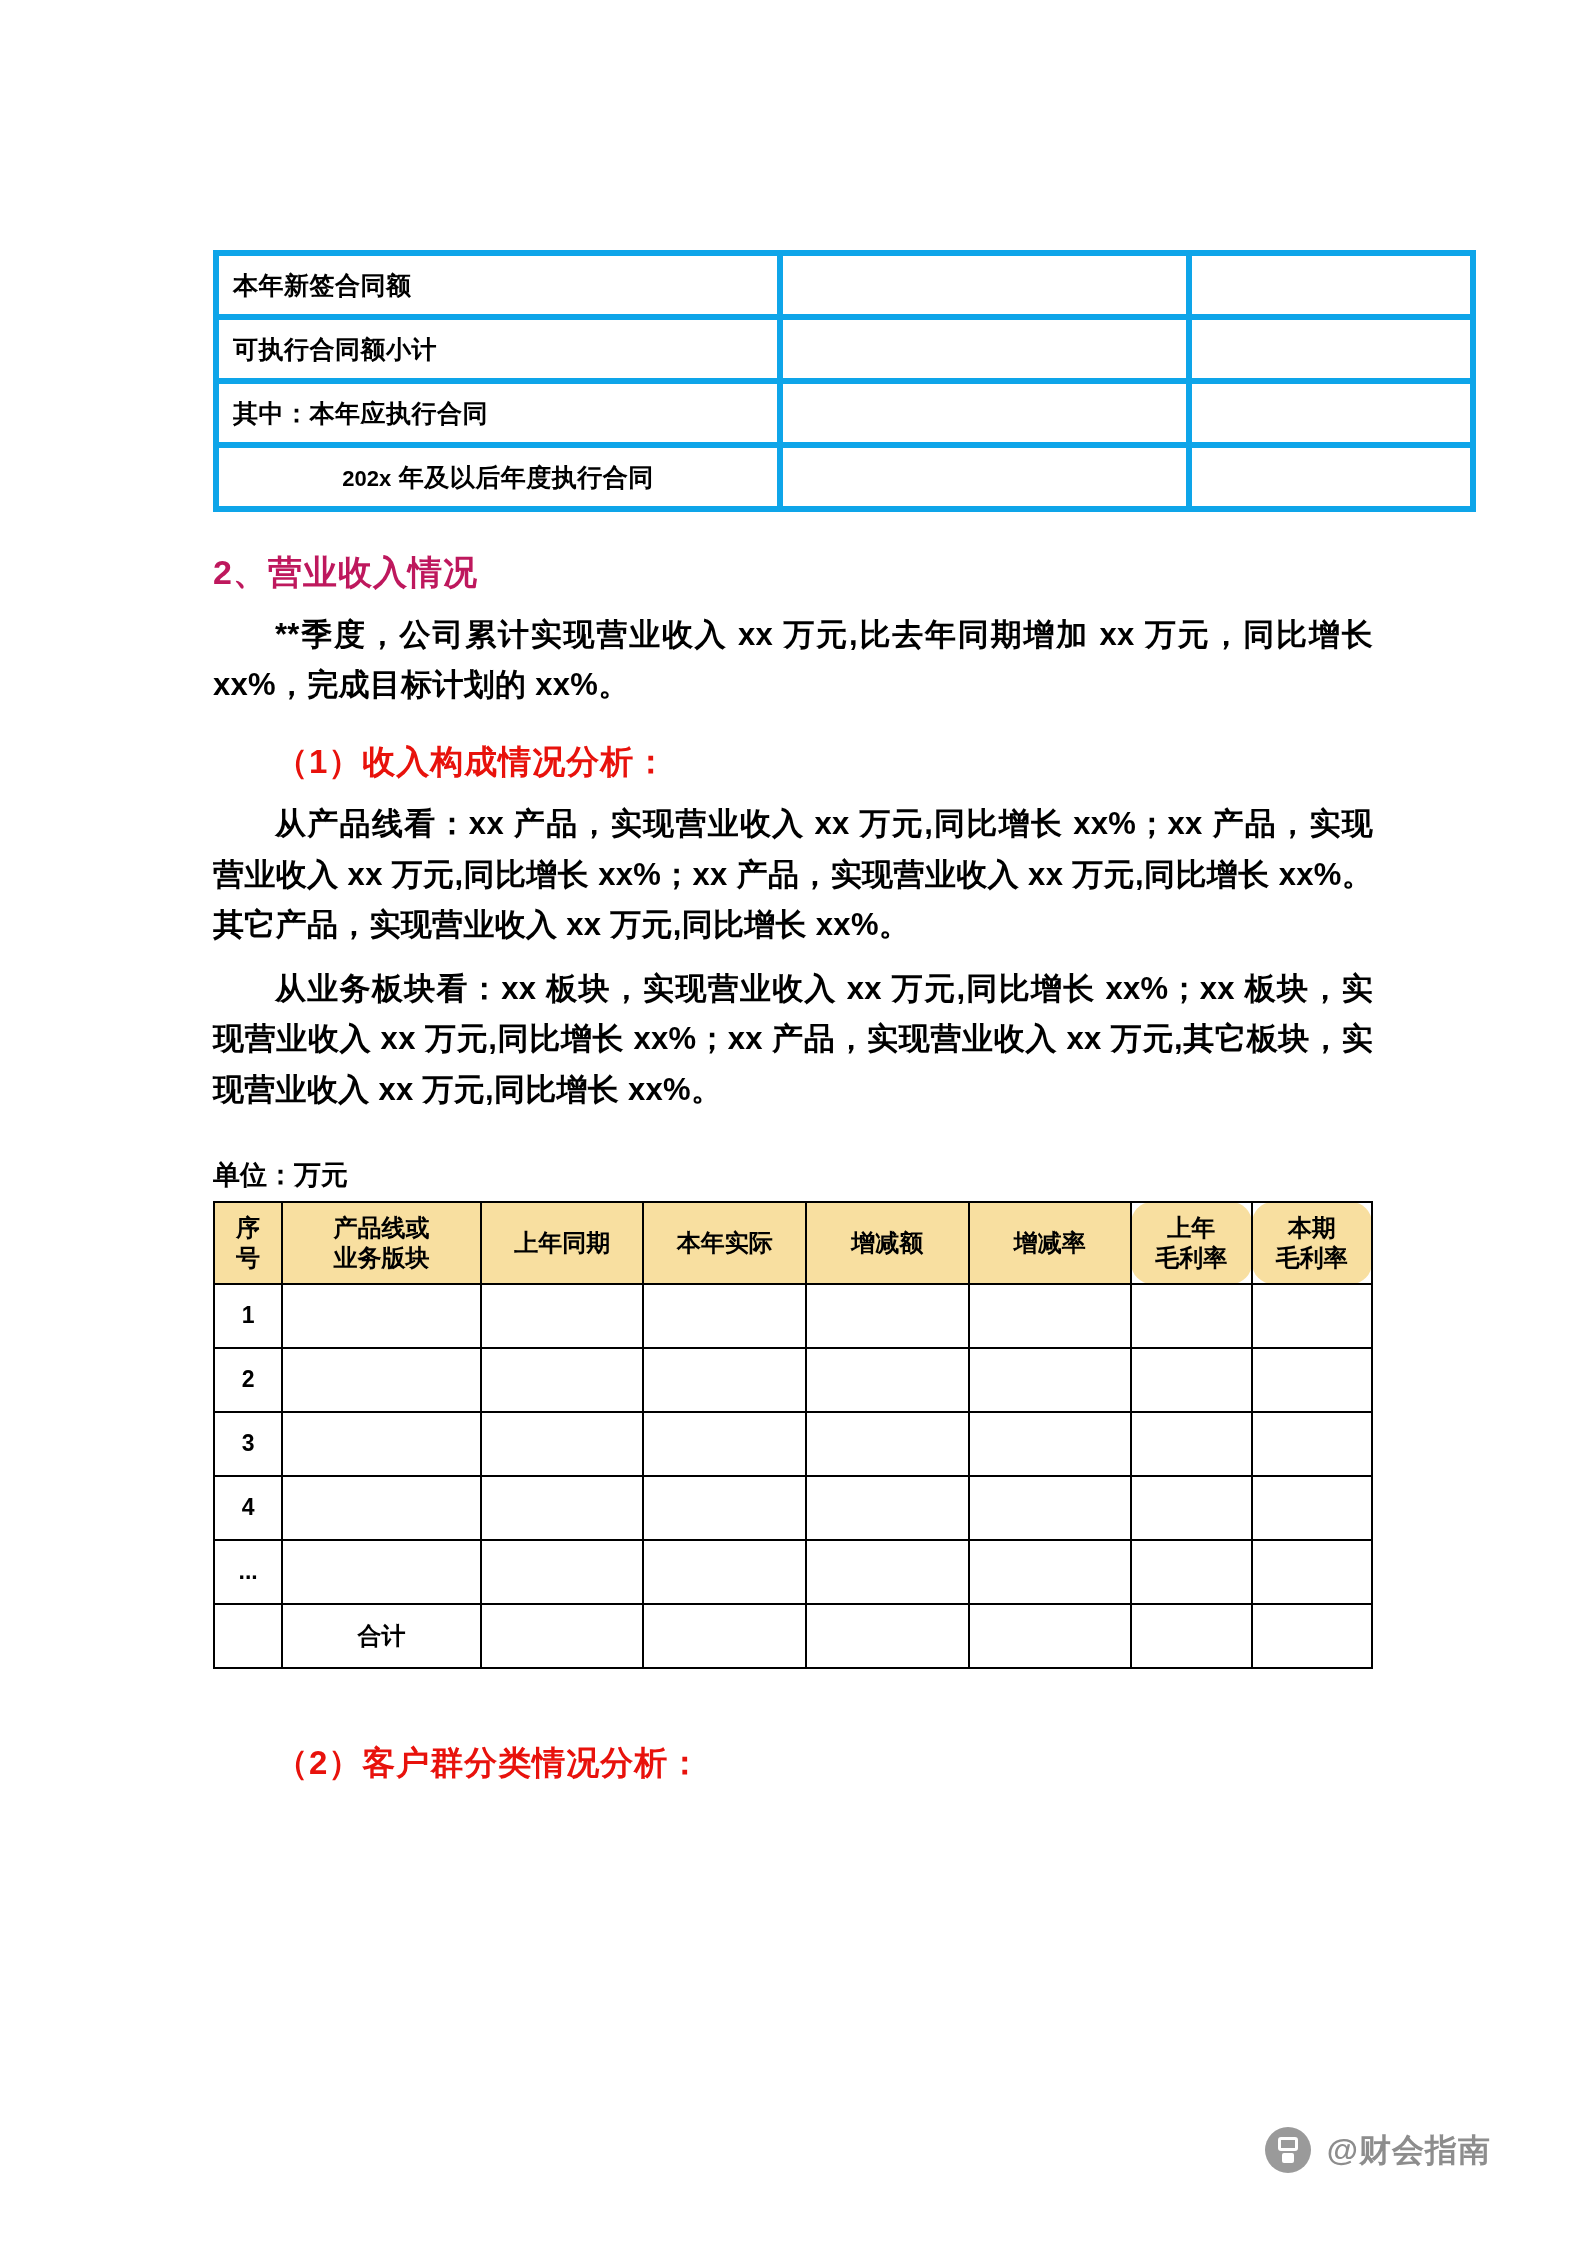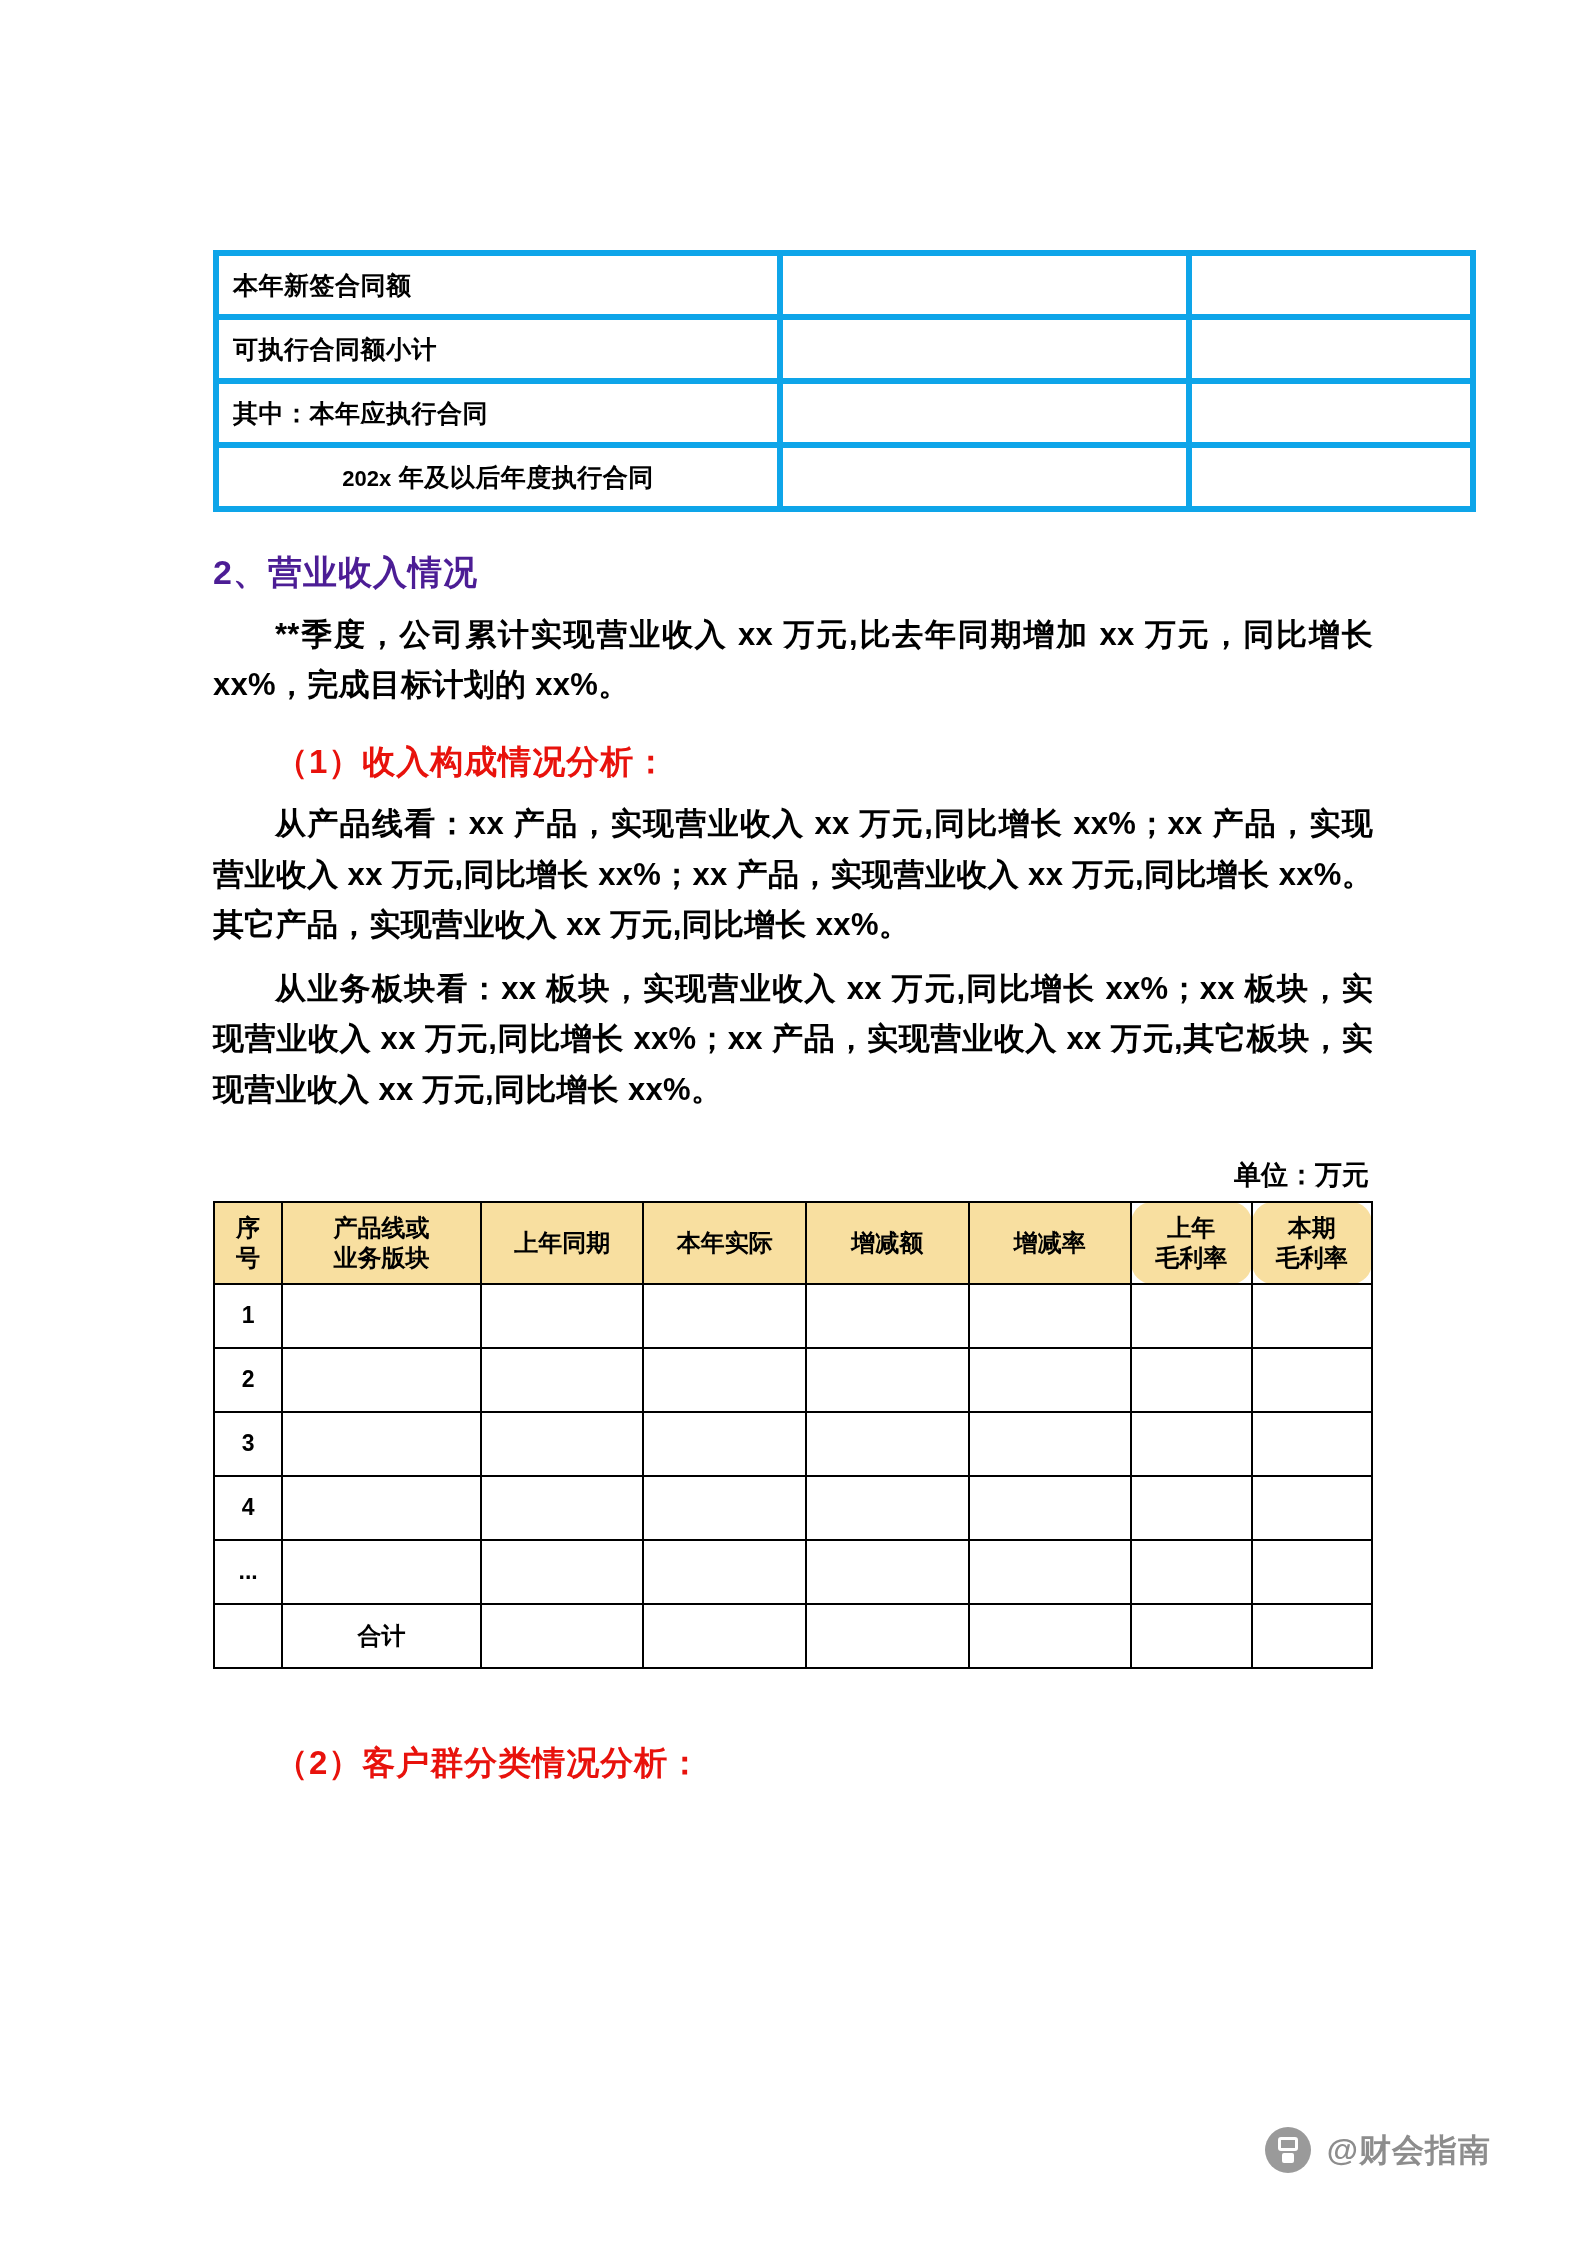--- a/index.html
+++ b/index.html
@@ -51,21 +51,21 @@
   }
   table.contract-table td.label   { width: 530px; text-align: left; }
   table.contract-table td.label-c { width: 530px; text-align: center; border-radius: 26px; }
   table.contract-table td.v1 { width: 375px; }
   table.contract-table td.v2 { width: 250px; }
 
   .yr { font-size: 22px; font-weight: bold; letter-spacing: 0; }
 
   
   .h-blue {
-    color: #4c1d95;
+    color: #be185d;
     font-size: 34px;
     font-weight: bold;
     margin: 38px 0 6px 0;
     letter-spacing: 1px;
   }
   .h-red {
     color: #E8120C;
     font-size: 33px;
     font-weight: bold;
     letter-spacing: 1px;
@@ -80,21 +80,20 @@
     line-height: 1.62;
     margin: 14px 0 0 0;
     text-align: justify;
     text-justify: inter-ideograph;
     letter-spacing: 0.3px;
   }
   p.ind { text-indent: 62px; }
 
   
   .unit {
-    text-align: right;
     font-size: 27px;
     font-weight: bold;
     margin: 42px 0 8px 0;
     padding-right: 4px;
   }
 
   
   table.rev-table {
     width: 1160px;
     border-collapse: collapse;

